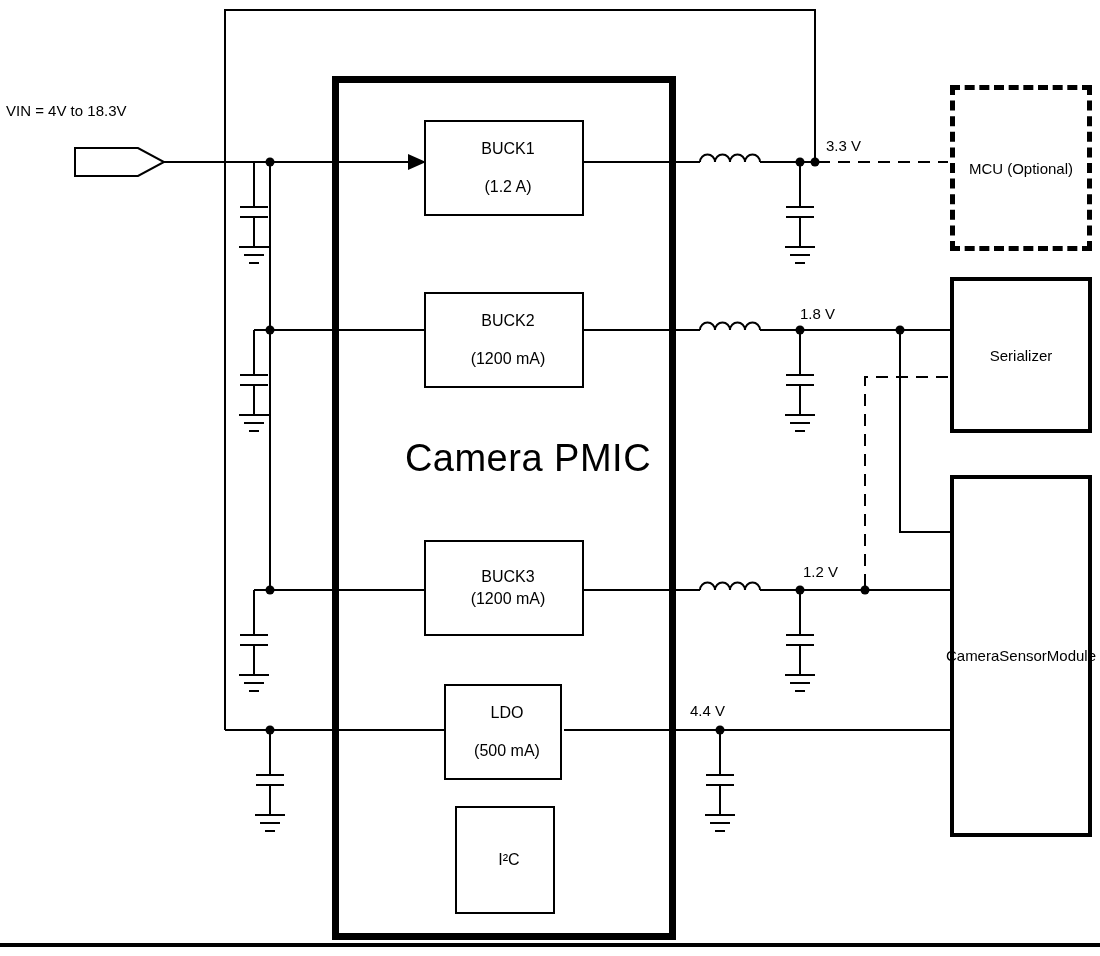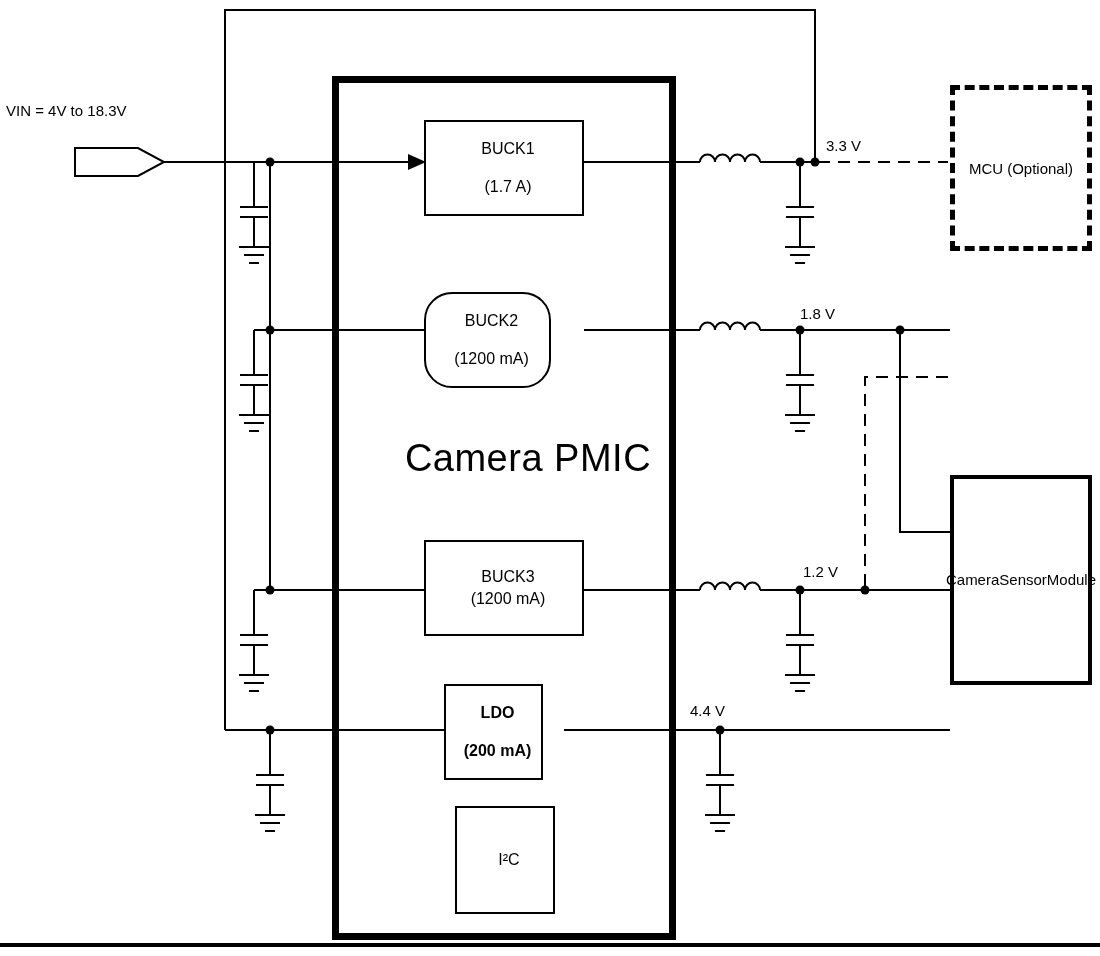--- a/index.html
+++ b/index.html
@@ -15,21 +15,21 @@
   .pmic-box { position:absolute; left:332px; top:76px; width:344px; height:864px;
     border:7px solid #000; background:transparent; }
   .pmic-title { position:absolute; left:332px; top:437px; width:344px; text-align:center;
     font-size:38px; letter-spacing:0.5px;padding-left:48px; }
   .ext-box {
     position:absolute; background:#fff; display:flex; 
     align-items:center; justify-content:center; text-align:center; font-size:15px;
   }
   .mcu { left:950px; top:85px; width:142px; height:166px; border:5px dashed #000; gap:4px; }
   .serializer { left:950px; top:277px; width:142px; height:156px; border:4px solid #000; }
-  .camera { left:950px; top:475px; width:142px; height:210px; border:4px solid #000; line-height:1.55; }
+  .camera { left:950px; top:475px; width:142px; height:362px; border:4px solid #000; line-height:1.55; }
   .label { position:absolute; font-size:15px; white-space:nowrap; }
   .vin-label { left:6px; top:102px; }
   .v33 { left:826px; top:137px; }
   .v18 { left:800px; top:305px; }
   .v12 { left:803px; top:563px; }
   .v28 { left:690px; top:702px; }
   .two-line { gap:20px; }
 </style>
 </head>
 <body>
@@ -125,41 +125,44 @@
         <circle cx="720" cy="730" r="4.5"></circle>
       </g>
     </g>
   </svg>
 
   <div class="pmic-box"></div>
   <div class="pmic-title">Camera PMIC</div>
 
   <div class="block two-line" style="left:424px; top:120px; width:160px; height:96px; gap:20px;">
     <span>BUCK1</span>
-    <span>(1.7 A)</span>
+    <span>(1.2 A)</span>
   </div>
-  <div class="block two-line" style="left:424px; top:292px; width:127px; height:96px; gap:20px;border-radius:28px;">
+  <div class="block two-line" style="left:424px; top:292px; width:160px; height:96px; gap:20px;">
     <span>BUCK2</span>
     <span>(1200 mA)</span>
   </div>
   <div class="block two-line" style="left:424px; top:540px; width:160px; height:96px; gap:4px;">
     <span>BUCK3</span>
     <span>(1200 mA)</span>
   </div>
-  <div class="block two-line" style="left:444px; top:684px; width:99px; height:96px; gap:20px;font-weight:bold;">
+  <div class="block two-line" style="left:444px; top:684px; width:118px; height:96px; gap:20px;">
     <span>LDO</span>
-    <span>(200 mA)</span>
+    <span>(500 mA)</span>
   </div>
   <div class="block" style="left:455px; top:806px; width:100px; height:108px;">
     <span>I²C</span>
   </div>
 
   <div class="ext-box mcu">
     <span>MCU</span>
     <span>(Optional)</span>
+  </div>
+  <div class="ext-box serializer">
+    <span>Serializer</span>
   </div>
   <div class="ext-box camera">
     <span>Camera</span>
     <span>Sensor</span>
     <span>Module</span>
   </div>
 
   <span class="label vin-label">VIN = 4V to 18.3V</span>
   <span class="label v33">3.3 V</span>
   <span class="label v18">1.8 V</span>

